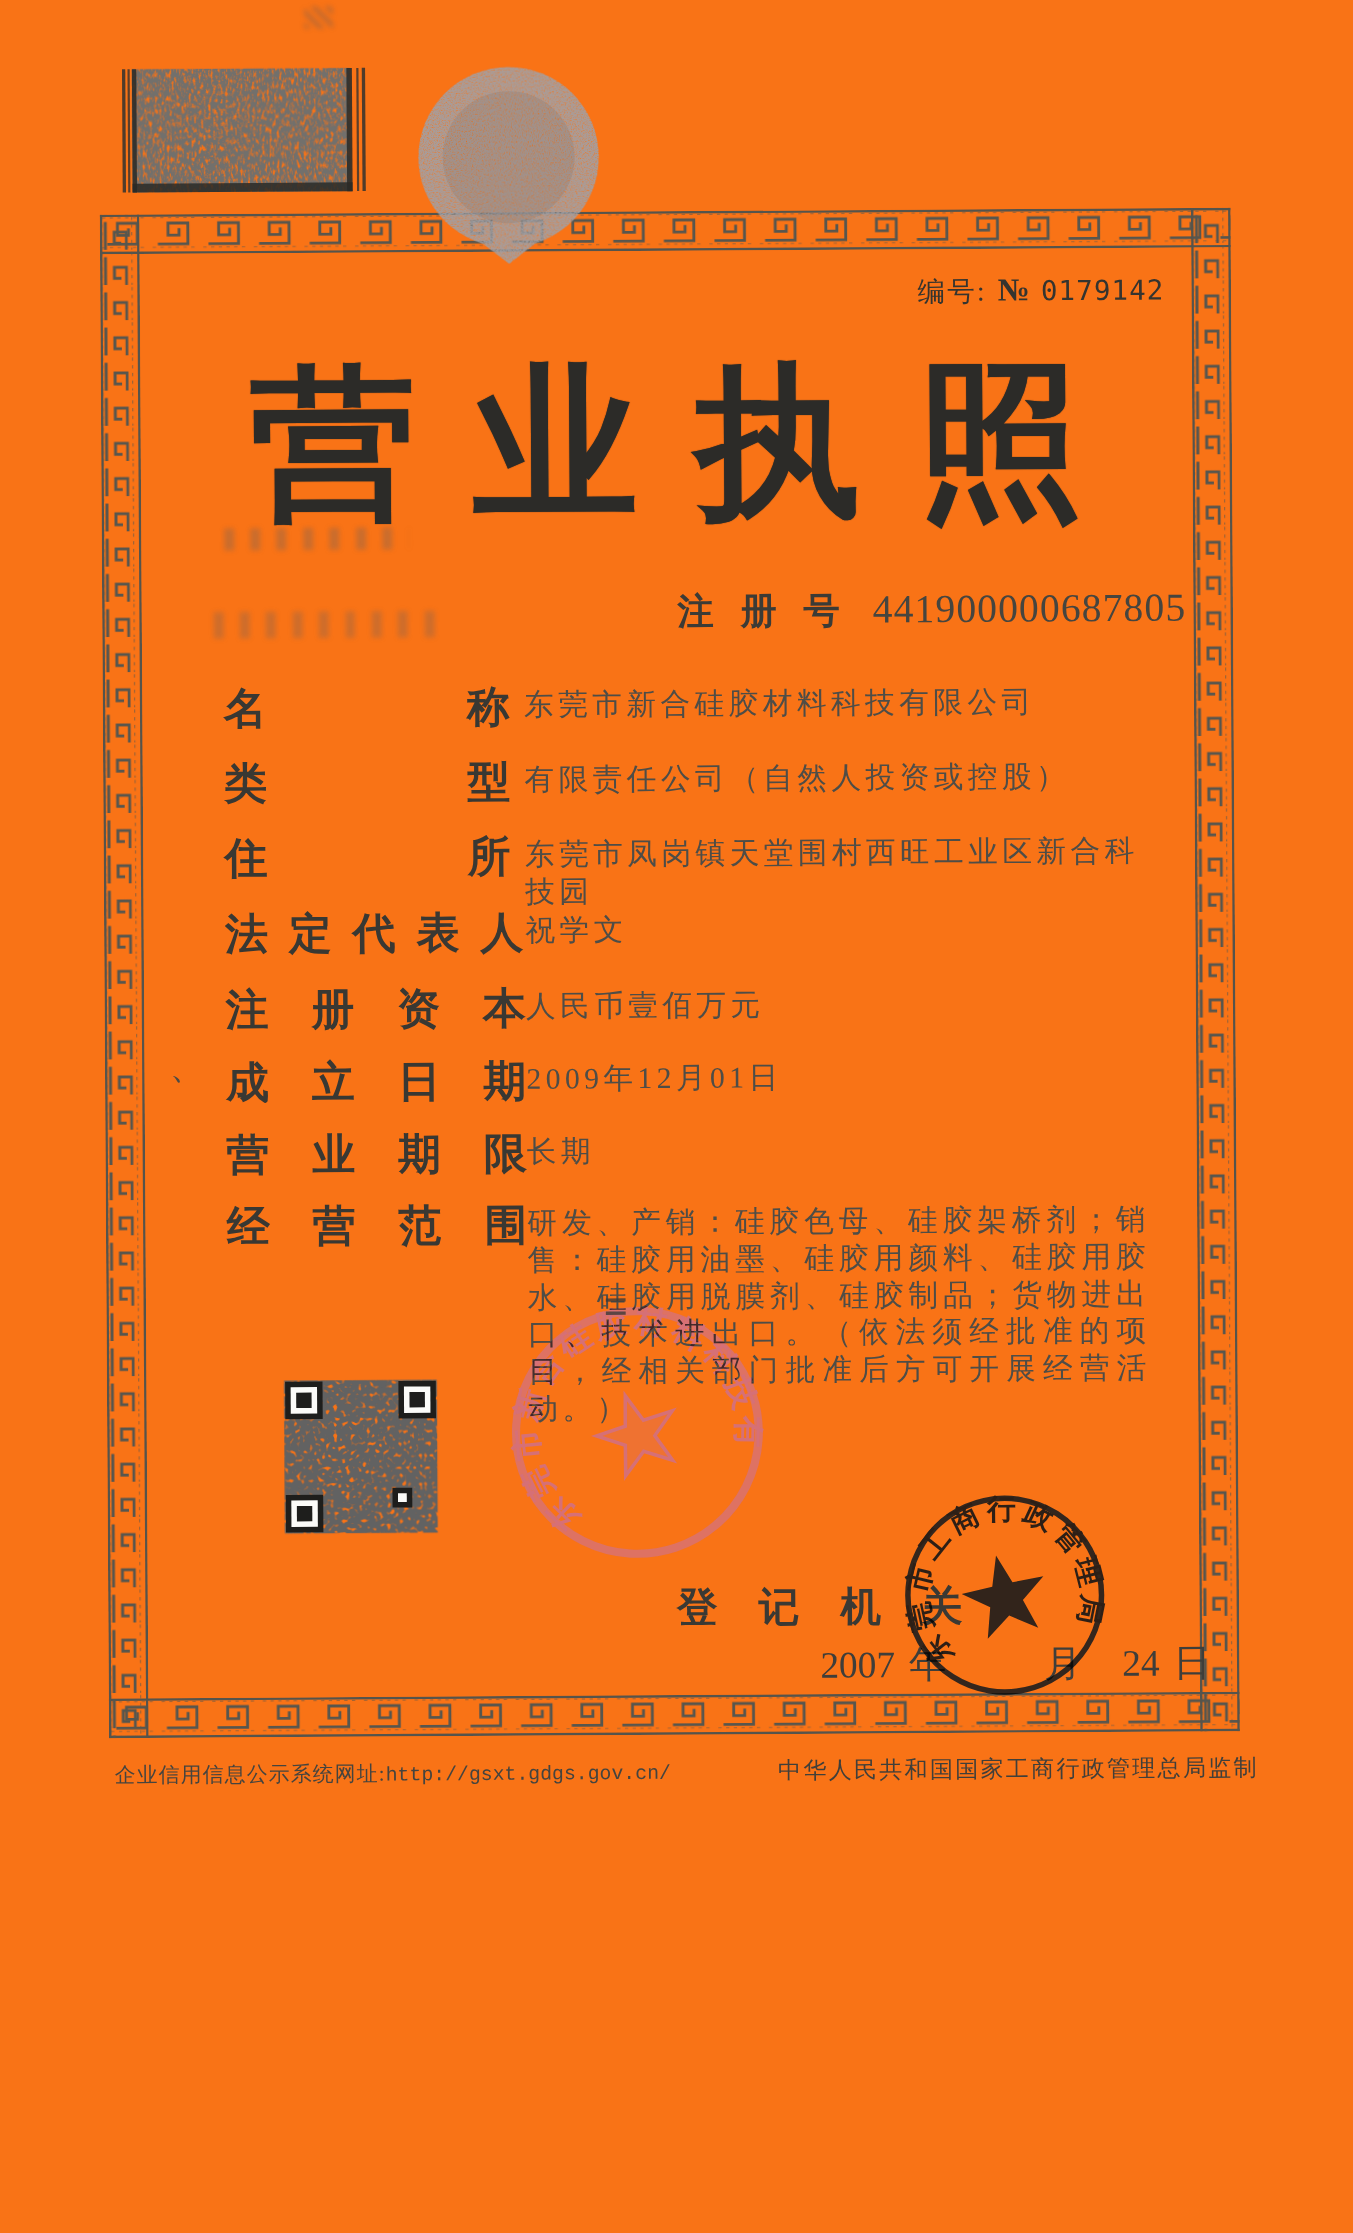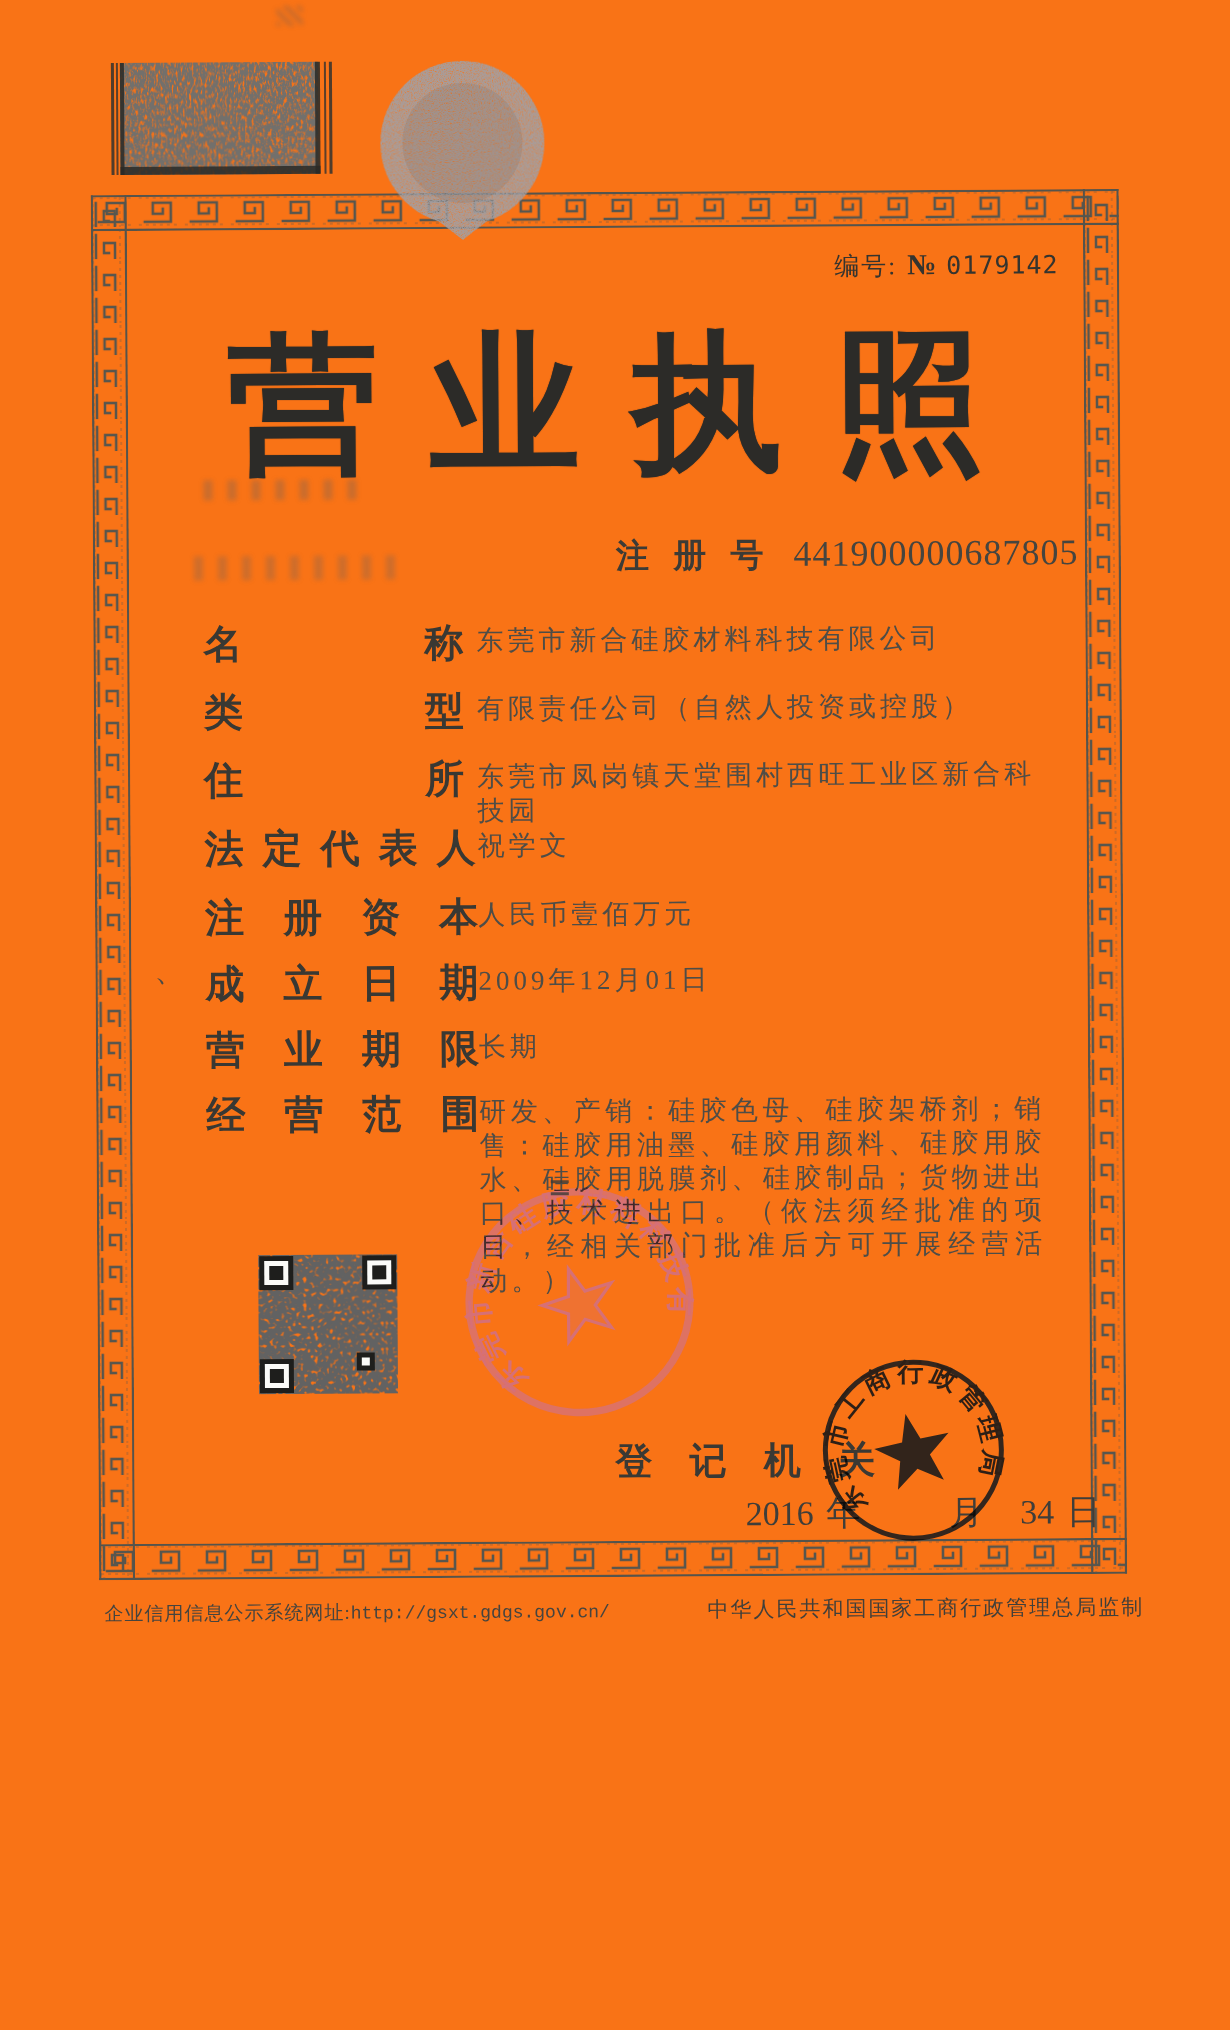--- a/index.html
+++ b/index.html
@@ -221,26 +221,26 @@
           </defs>
       <text font-size="27" fill="#d3707e" letter-spacing="4" font-weight="600">
         <textPath href="#redArc" startOffset="2">东莞市新合硅胶材料科技有限公司</textPath>
       </text>
     </g>
   </svg>
 
   <div class="registrar">登 记 机 关</div>
 
   <div class="date-line">
-    <span>2016</span>
+    <span>2007</span>
     <span class="u">年</span>
     <span class="sp1"></span>
     <span class="u">月</span>
     <span class="sp2"></span>
-    <span>34</span>
+    <span>24</span>
     <span class="u">日</span>
   </div>
 
   <svg class="black-seal" width="194" height="194" viewBox="0 0 194 194">
     <g transform="rotate(-12 97 97)">
       <circle cx="97" cy="97" r="88" fill="none" stroke="#1e1e1e" stroke-width="5"></circle>
       <polygon points="97,60 106.4,87.1 135,87.6 112.2,104.9 120.5,132.4 97,116 73.5,132.4 81.8,104.9 59,87.6 87.6,87.1" fill="#1b1b1b"></polygon>
       <defs>
             <path id="blkArc" d="M43,142 A70,70 0 1 1 151,142" fill="none"></path>
           </defs>

